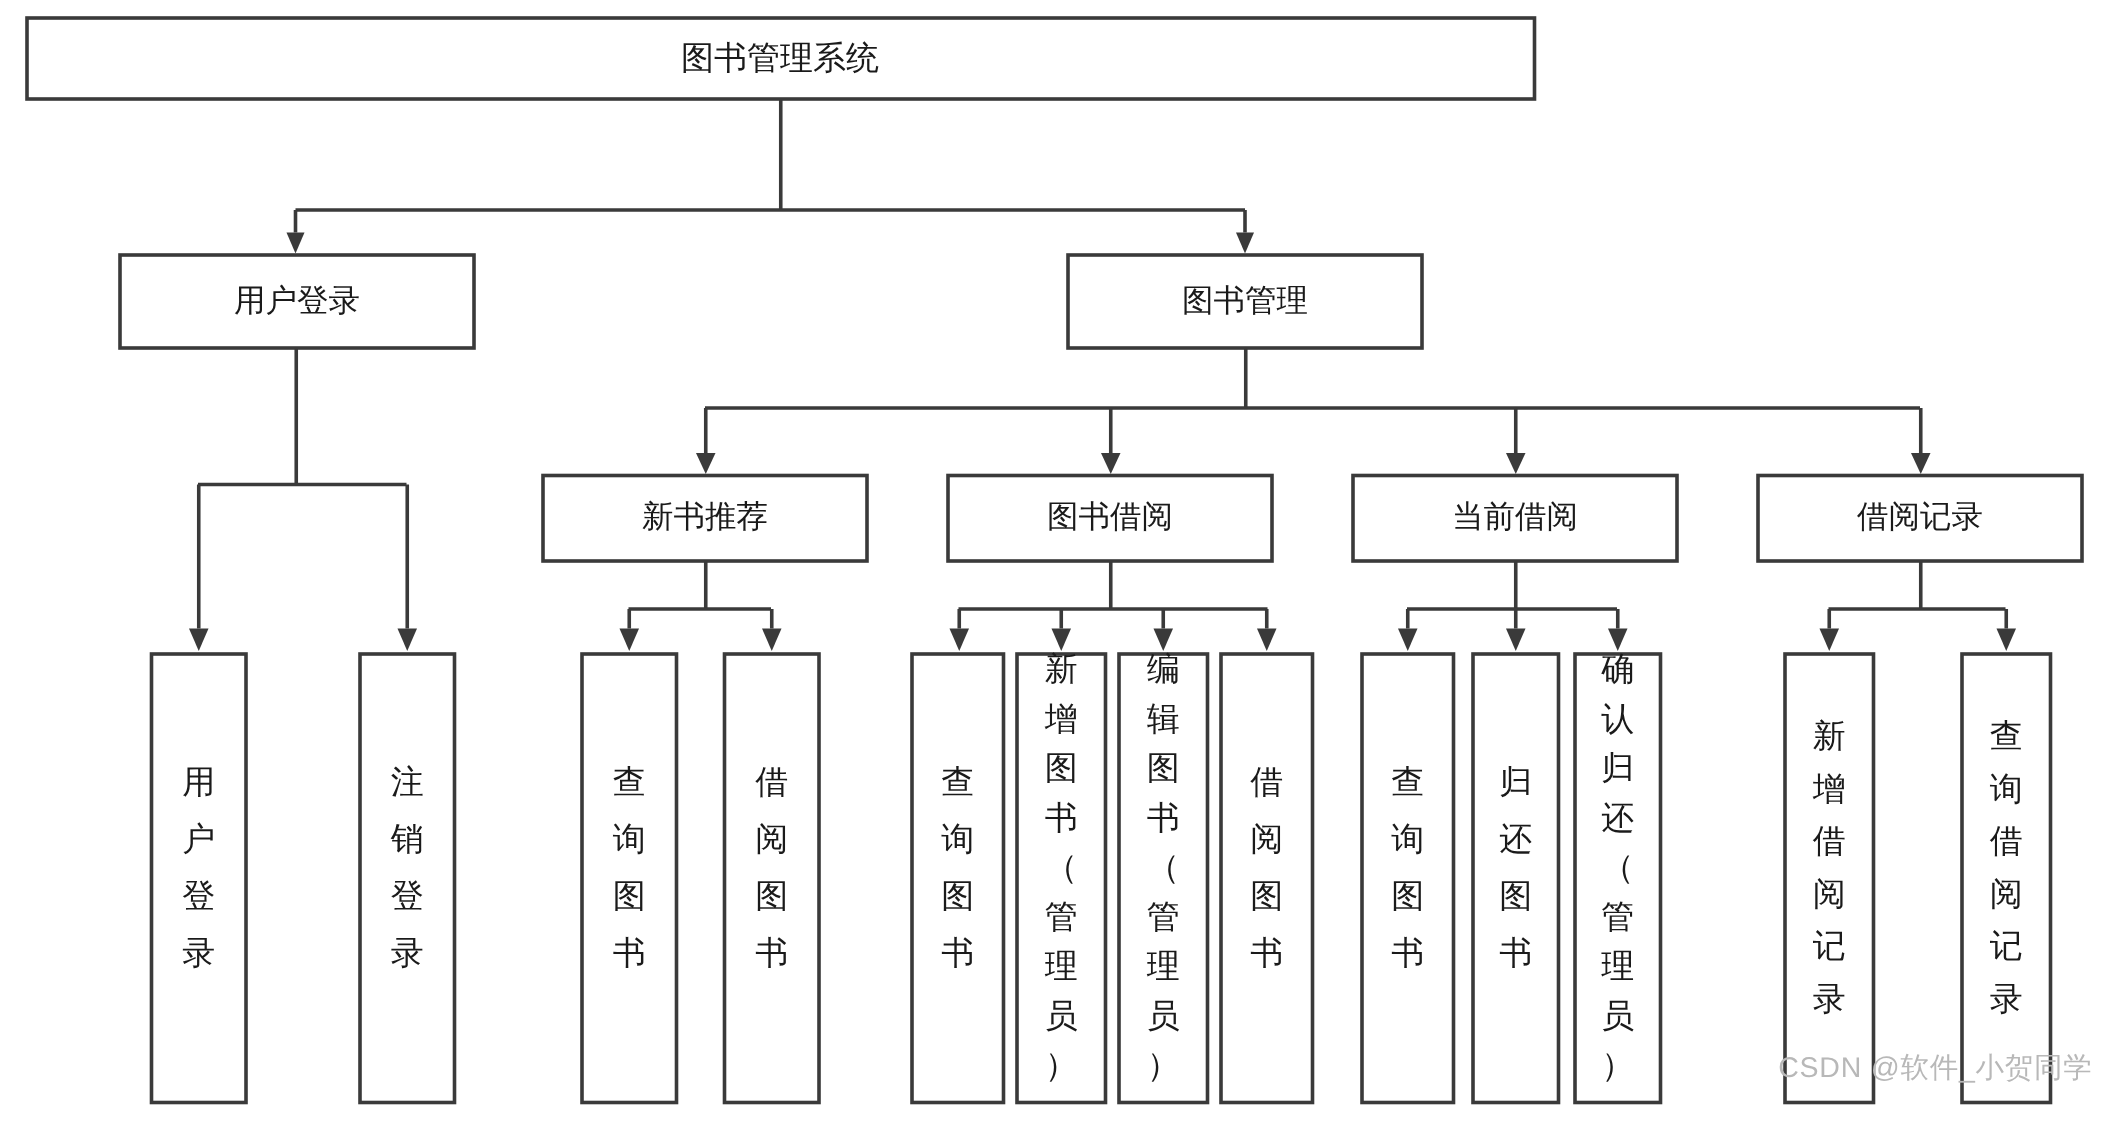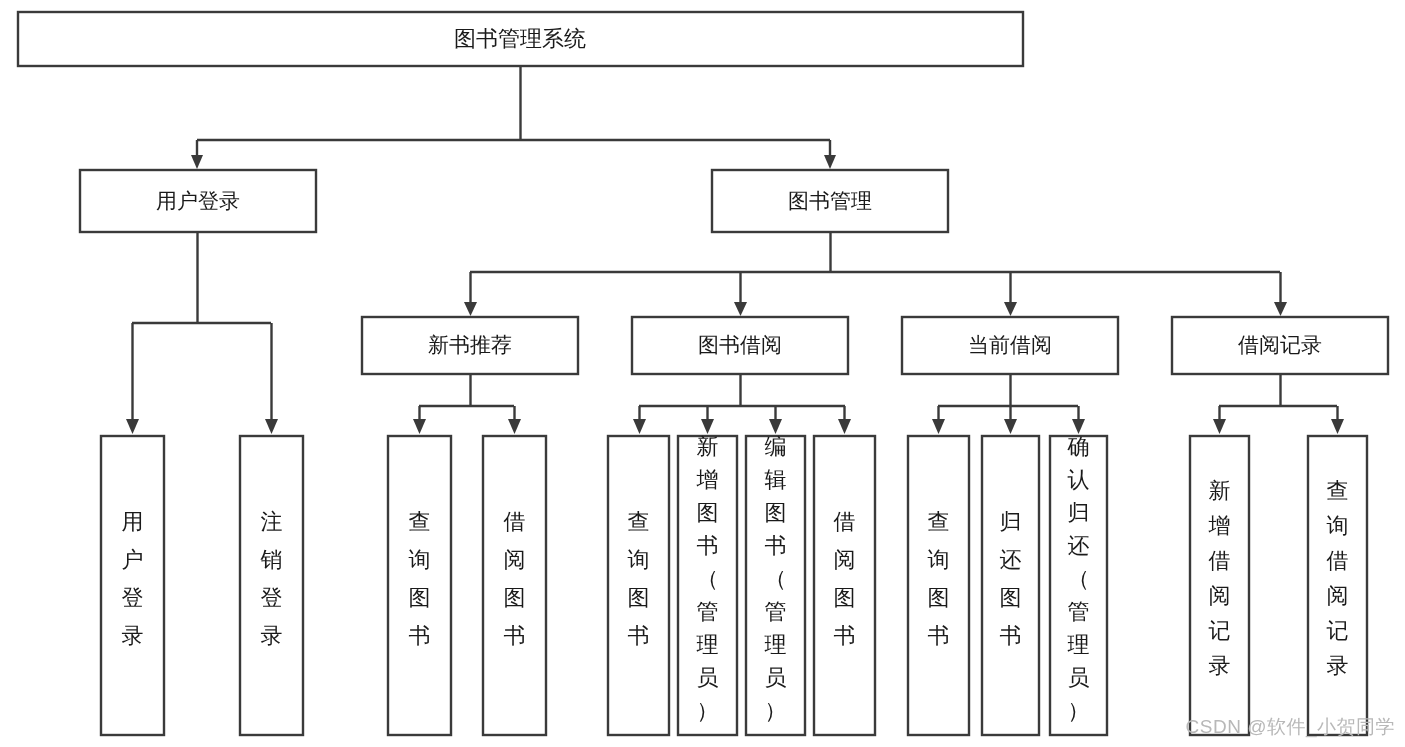--- a/index.html
+++ b/index.html
@@ -46,21 +46,21 @@
     fill: none;
     stroke-linecap: butt;
   }
   .arrowhead {
     fill: #3a3a3a;
     stroke: none;
   }
   .watermark {
     position: absolute;
     right: 10px;
-    bottom: 7px;
+    bottom: 22px;
     color: #b8b8b8;
     font-size: 19px;
     font-family: "Liberation Sans", "DejaVu Sans", sans-serif;
     letter-spacing: 0.5px;
     white-space: nowrap;
     pointer-events: none;
   }
 </style>
 </head>
 <body>

